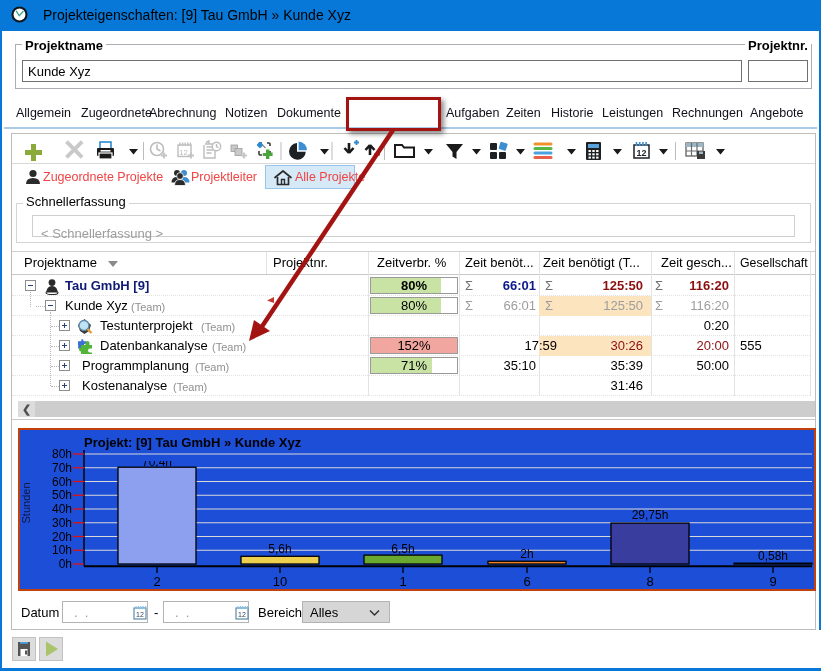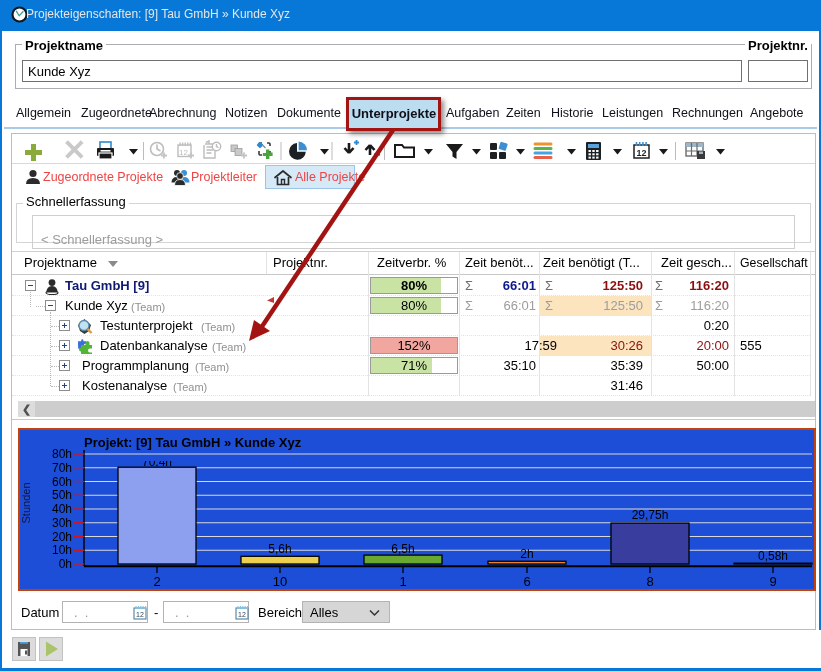--- a/index.html
+++ b/index.html
@@ -3,21 +3,21 @@
 <meta charset="utf-8">
 <style>
   * { margin:0; padding:0; box-sizing:border-box; }
   html,body { width:821px; height:671px; overflow:hidden; background:#fff;
     font-family:"Liberation Sans", sans-serif; }
   .abs { position:absolute; }
   #win { position:relative; width:821px; height:671px; background:#fff;
     border-left:2px solid #0778d7; border-right:2px solid #0778d7; }
   #titlebar { position:absolute; left:0; top:0; width:821px; height:31px;
     background:#0778d7; }
-  #titletext { position:absolute; left:24px; top:7px; color:#e5e5e5; font-size:12px; }
+  #titletext { position:absolute; left:41px; top:7px; color:#000000; font-size:14px; }
   #botborder { position:absolute; left:0; top:668px; width:821px; height:3px; background:#0778d7; }
 
   
   #gb1 { position:absolute; left:13px; top:44px; width:797px; height:45px;
     border:1px solid #abadb3; }
   #lblProjektname { position:absolute; left:20px; top:38px; background:#fff;
     font-weight:bold; font-size:13px; padding:0 3px; }
   #lblProjektnr { position:absolute; left:743px; top:38px; background:#fff;
     font-weight:bold; font-size:13px; padding:0 3px; }
   .inp { position:absolute; border:1px solid #707070; background:#fff;
@@ -42,21 +42,21 @@
 
   
   #filterrow { position:absolute; left:0; top:31px; width:803px; height:26px; font-size:12.5px; color:#ef4444; }
   #btnAlle { position:absolute; left:253px; top:0px; width:90px; height:24px;
     background:#d5e9f7; border:1px solid #9ac5e8; }
 
   
   #gb2 { position:absolute; left:4px; top:69px; width:795px; height:40px; border:1px solid #d4d4d4; }
   #lblSchnell { position:absolute; left:11px; top:60px; background:#fff; font-size:13px; padding:0 3px; }
   #inpSchnell { position:absolute; left:20px; top:81px; width:763px; height:22px; border:1px solid #cfcfcf;
-    color:#9d9d9d; font-size:13px; padding:16px 8px; }
+    color:#9d9d9d; font-size:13px; padding:10px 8px; }
 
   
   #table { position:absolute; left:0px; top:117px; width:803px; height:168px; border-top:1px solid #d0d0d0; font-size:13px; }
   .hcell { position:absolute; top:0; height:22px; line-height:22px; color:#000; }
   #theadline { position:absolute; left:0; top:22px; width:803px; height:1px; background:#c8c8c8; }
   .vline { position:absolute; top:0px; width:1px; height:144px; background:#e3e3e3; }
   .row { position:absolute; left:0; width:803px; height:20px; line-height:20px; }
   .team { color:#909090; font-size:11px; }
   .pm { position:absolute; width:11px; height:11px; border:1px solid #8d8d8d; background:#fff; top:4px; }
   .pm:before, .pm:after { content:""; position:absolute; background:#29427e; }
@@ -111,23 +111,20 @@
     <div class="tab" style="left:223px">Notizen</div>
     <div class="tab" style="left:275px">Dokumente</div>
     <div class="tab" style="left:444px">Aufgaben</div>
     <div class="tab" style="left:504px">Zeiten</div>
     <div class="tab" style="left:549px">Historie</div>
     <div class="tab" style="left:600px">Leistungen</div>
     <div class="tab" style="left:670px">Rechnungen</div>
     <div class="tab" style="left:748px">Angebote</div>
     <div class="abs" style="left:811px;top:107px;width:2px;height:6px;background:#d9882e"></div>
   </div>
-  <div id="activetab">
-      <div id="activetabtext">Unterprojekte</div>
-    </div>
 
   <div id="panel">
     <div id="toolbar">
     <svg width="803" height="30" viewBox="0 0 803 30">
 
       <path d="M19 10 h5 v6 h6 v5 h-6 v6 h-5 v-6 h-6 v-5 h6 z" fill="#8aaa3b"></path>
 
       <path d="M61 12 l3-3 l7 7 l7-7 l3 3 l-7 7 l7 7 l-3 3 l-7-7 l-7 7 l-3-3 l7-7 z" fill="#c9c9c9" transform="translate(-3,-2) scale(0.92)"></path>
 
       <g>

